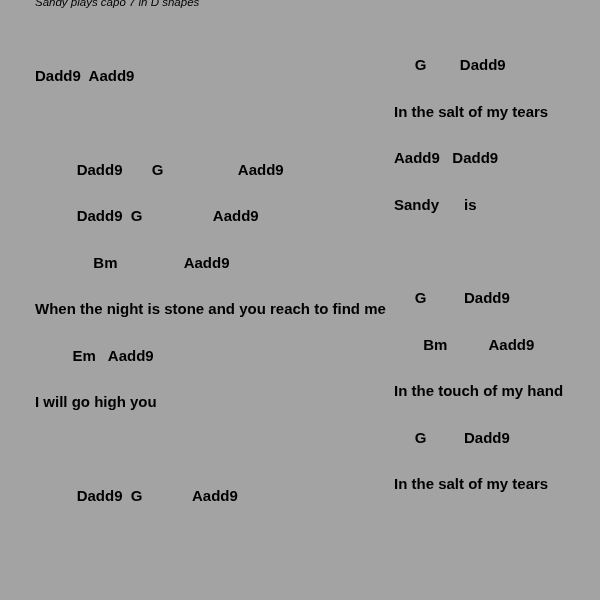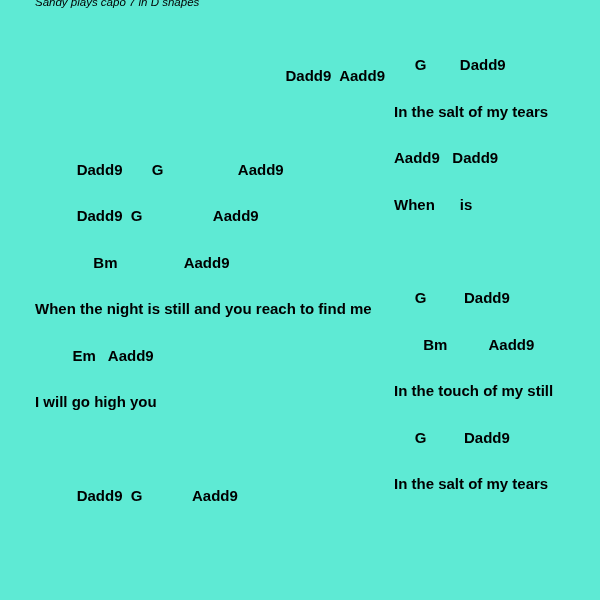--- a/index.html
+++ b/index.html
@@ -16,21 +16,21 @@
     font-family: "Liberation Sans", sans-serif;
     color: #000000;
   }
 
   #page {
     position: absolute;
     left: 0;
     top: 0;
     width: 600px;
     height: 600px;
-    background: #5eead4;
+    background: #a3a3a3;
     overflow: hidden;
   }
 
   
   .header-note {
     position: absolute;
     left: 35px;
     top: -5px;
     font-style: italic;
     font-size: 11.5px;
@@ -65,29 +65,29 @@
 </style>
 </head>
 <body>
 
 <div id="page">
 
   <div class="header-note">Sandy plays capo 7 in D shapes</div>
 
   <div class="column" id="left-column">
 
-    <div class="block" style="margin-top:37px;text-align:right;">
+    <div class="block" style="margin-top:37px;">
       <span class="line">Dadd9  Aadd9</span>
     </div>
 
     <div class="block" style="margin-top:16px;">
       <span class="line">          Dadd9       G                  Aadd9</span>
       <span class="line">          Dadd9  G                 Aadd9</span>
       <span class="line">              Bm                Aadd9</span>
-      <span class="line">When the night is still and you reach to find me</span>
+      <span class="line">When the night is stone and you reach to find me</span>
       <span class="line">         Em   Aadd9</span>
       <span class="line">I will go high you</span>
     </div>
 
     <div class="block" style="margin-top:16px;">
       <span class="line">          Dadd9  G            Aadd9</span>
       
       
       
       
@@ -97,27 +97,27 @@
     </div>
 
   </div>
 
   <div class="column" id="right-column">
 
     <div class="block" style="margin-top:26px;">
       <span class="line">     G        Dadd9</span>
       <span class="line">In the salt of my tears</span>
       <span class="line">Aadd9   Dadd9</span>
-      <span class="line">When      is</span>
+      <span class="line">Sandy      is</span>
     </div>
 
     <div class="block" style="margin-top:16px;">
       <span class="line">     G         Dadd9</span>
       <span class="line">       Bm          Aadd9</span>
-      <span class="line">In the touch of my still</span>
+      <span class="line">In the touch of my hand</span>
       <span class="line">     G         Dadd9</span>
       <span class="line">In the salt of my tears</span>
       
     </div>
 
   </div>
 
 </div>
 
 </body></html>

